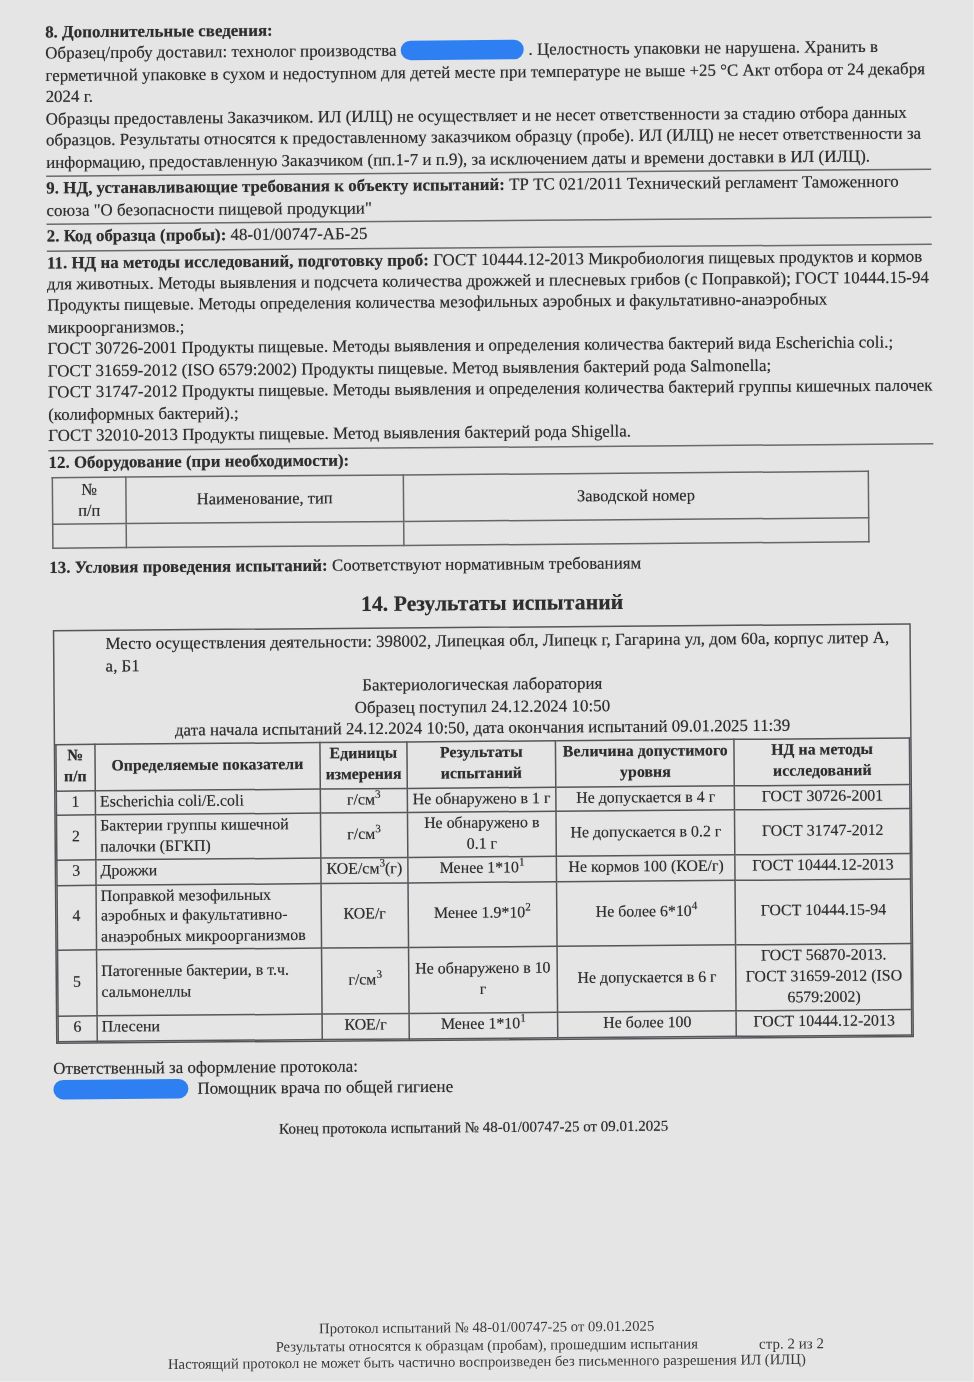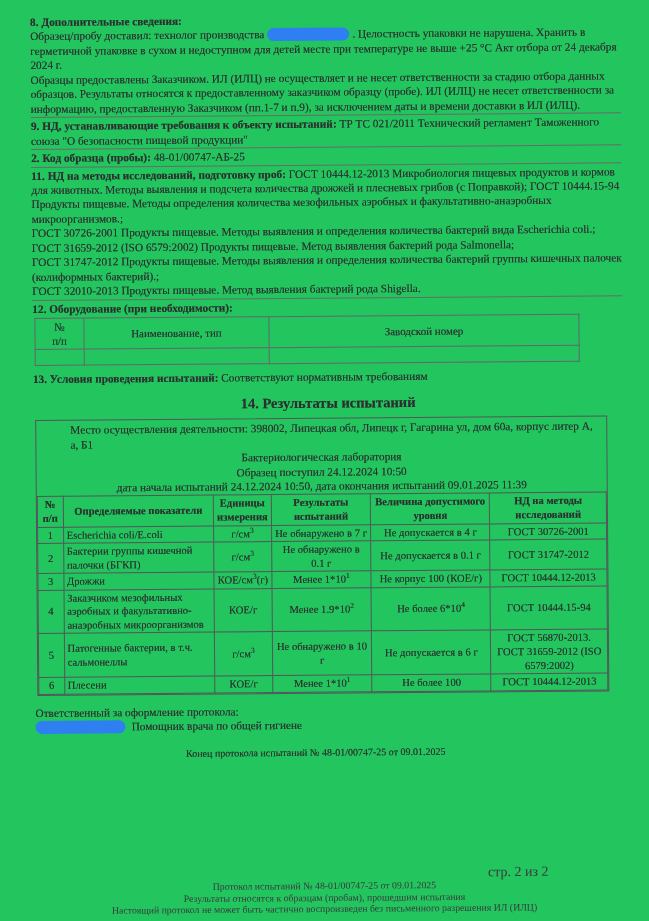--- a/index.html
+++ b/index.html
@@ -1,17 +1,17 @@
 <!DOCTYPE html>
 <html><head>
 <meta charset="utf-8">
 <style>
   html,body{margin:0;padding:0;}
   .page{
-    width:649px;height:921px;background:#22c55e;position:relative;overflow:hidden;
+    width:649px;height:921px;background:#e5e5e5;position:relative;overflow:hidden;
     font-family:"Liberation Serif","DejaVu Serif",serif;
     color:#2e2e30;
   }
   .content{
     position:absolute;left:30px;top:14px;width:590px;
     transform:rotate(-0.45deg);transform-origin:top left;
     font-size:11.3px;line-height:1.28;
     text-shadow:0 0 0.5px rgba(40,40,40,.55);
   }
   .b{font-weight:bold;}
@@ -38,21 +38,21 @@
   .preamble .pl.first{text-align:left;padding-left:28px;}
   .results{width:100%;font-size:10.6px;}
   .results th,.results td{border:1px solid #55555a;padding:1px 3px;vertical-align:middle;}
   .results th{font-weight:bold;text-align:center;}
   .results td.c{text-align:center;}
   .results td.l{text-align:left;}
   sup{font-size:7.5px;line-height:0;}
   .closing{margin-top:10px;}
   .closing-end{text-align:center;font-size:10px;margin-top:14px;padding-right:30px;}
   
-  .pagenum{position:absolute;right:100px;top:864px;font-size:14px;color:#3a3a3c;transform:rotate(-0.45deg);}
+  .pagenum{position:absolute;right:100px;top:891px;font-size:10px;color:#3a3a3c;transform:rotate(-0.45deg);}
   .pfooter{position:absolute;left:0;top:880px;width:649px;text-align:center;font-size:9.8px;line-height:1.18;color:#3a3a3c;transform:rotate(-0.45deg);}
 </style>
 </head>
 <body>
 
 <div class="page">
   <div class="content">
 
     <div class="sec">
       <div class="b">8. Дополнительные сведения:</div>
@@ -141,43 +141,43 @@
           <th>Определяемые показатели</th>
           <th>Единицы измерения</th>
           <th>Результаты испытаний</th>
           <th>Величина допустимого уровня</th>
           <th>НД на методы исследований</th>
         </tr>
         <tr>
           <td class="c">1</td>
           <td class="l">Escherichia coli/E.coli</td>
           <td class="c"><span>г/см</span><sup>3</sup><span></span></td>
-          <td class="c"><span>Не обнаружено в 7 г</span><sup></sup></td>
+          <td class="c"><span>Не обнаружено в 1 г</span><sup></sup></td>
           <td class="c"><span>Не допускается в 4 г</span><sup></sup></td>
           <td class="c">ГОСТ 30726-2001</td>
         </tr>
         <tr>
           <td class="c">2</td>
           <td class="l">Бактерии группы кишечной палочки (БГКП)</td>
           <td class="c"><span>г/см</span><sup>3</sup><span></span></td>
           <td class="c"><span>Не обнаружено в 0.1 г</span><sup></sup></td>
-          <td class="c"><span>Не допускается в 0.1 г</span><sup></sup></td>
+          <td class="c"><span>Не допускается в 0.2 г</span><sup></sup></td>
           <td class="c">ГОСТ 31747-2012</td>
         </tr>
         <tr>
           <td class="c">3</td>
           <td class="l">Дрожжи</td>
           <td class="c"><span>КОЕ/см</span><sup>3</sup><span>(г)</span></td>
           <td class="c"><span>Менее 1*10</span><sup>1</sup></td>
-          <td class="c"><span>Не корпус 100  (КОЕ/г)</span><sup></sup></td>
+          <td class="c"><span>Не кормов 100  (КОЕ/г)</span><sup></sup></td>
           <td class="c">ГОСТ 10444.12-2013</td>
         </tr>
         <tr>
           <td class="c">4</td>
-          <td class="l">Заказчиком мезофильных аэробных и факультативно-анаэробных микроорганизмов</td>
+          <td class="l">Поправкой мезофильных аэробных и факультативно-анаэробных микроорганизмов</td>
           <td class="c"><span>КОЕ/г</span><sup></sup><span></span></td>
           <td class="c"><span>Менее 1.9*10</span><sup>2</sup></td>
           <td class="c"><span>Не более 6*10</span><sup>4</sup></td>
           <td class="c">ГОСТ 10444.15-94</td>
         </tr>
         <tr>
           <td class="c">5</td>
           <td class="l">Патогенные бактерии, в т.ч. сальмонеллы</td>
           <td class="c"><span>г/см</span><sup>3</sup><span></span></td>
           <td class="c"><span>Не обнаружено в 10 г</span><sup></sup></td>

